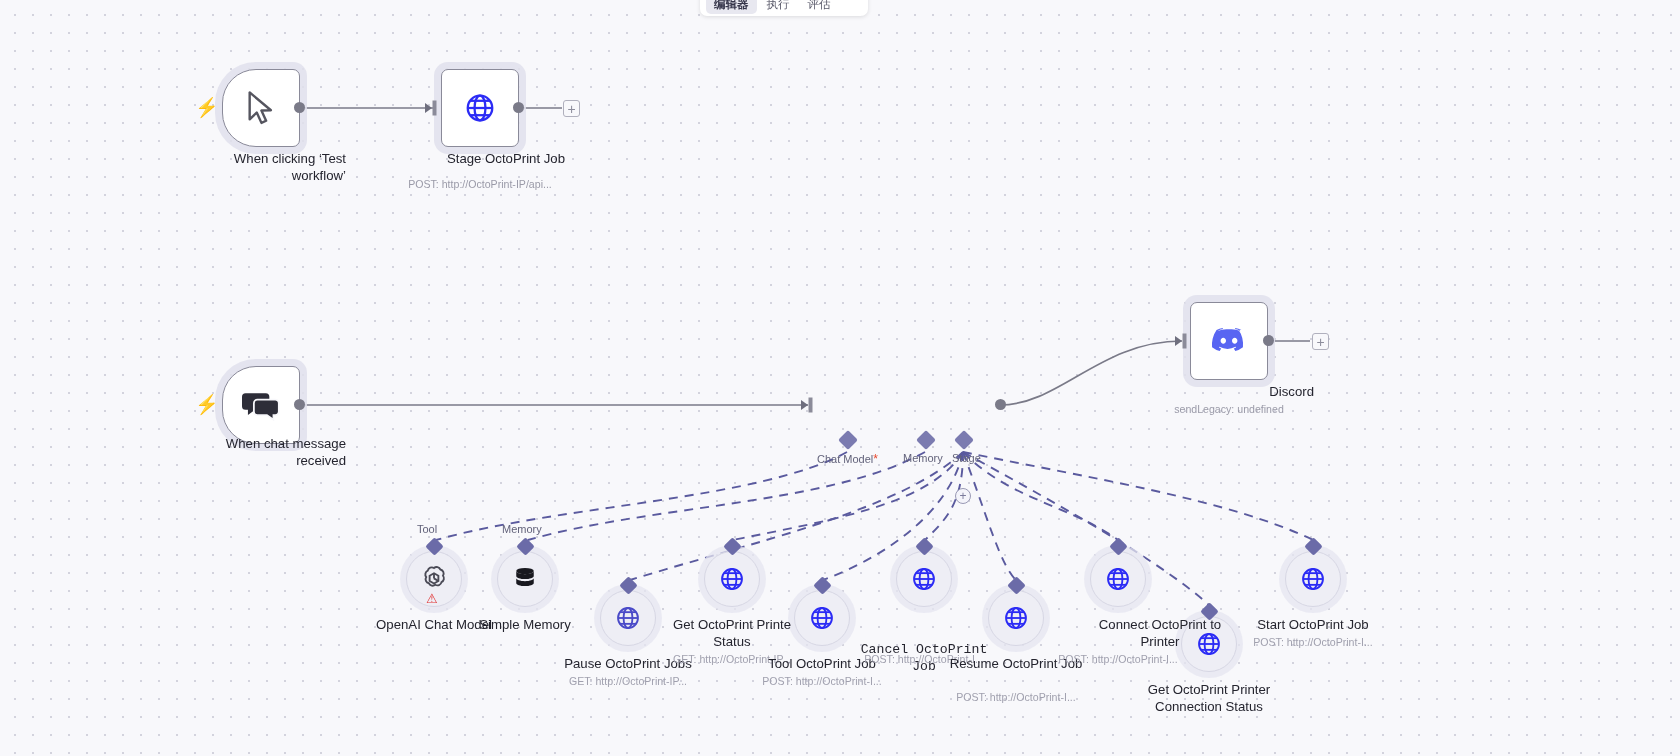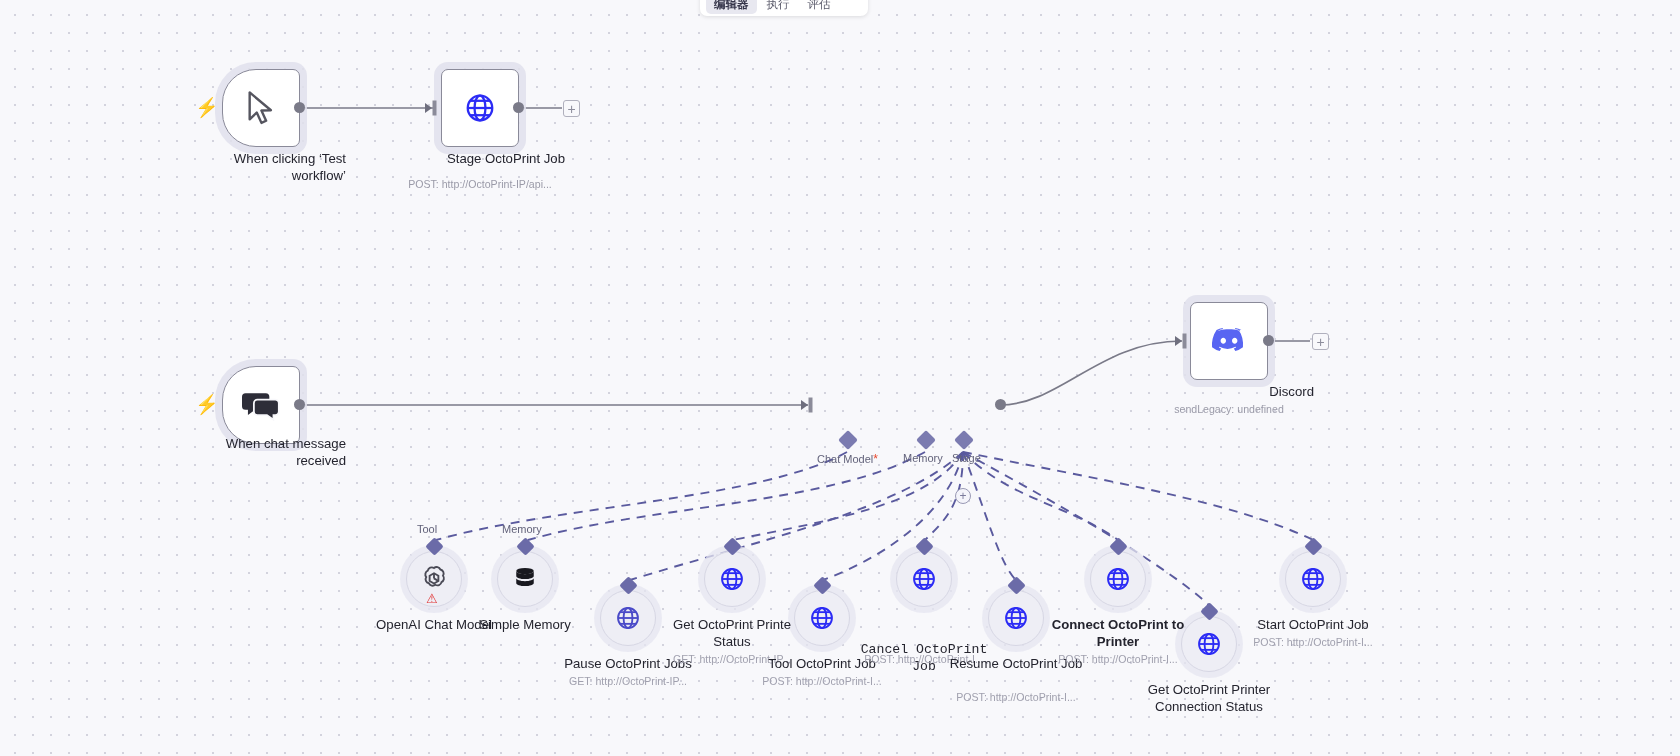--- a/index.html
+++ b/index.html
@@ -317,21 +317,21 @@
   <div class="diamond" style="left:1112px; top:540px;"></div>
   <div class="cnode" style="left:1090px; top:551px;">
     <svg class="globe-sm" viewBox="0 0 24 24" fill="none" stroke="#2b2bf5" stroke-width="1.7">
       <circle cx="12" cy="12" r="9.2"></circle>
         <ellipse cx="12" cy="12" rx="4.1" ry="9.2"></ellipse>
       <line x1="2.8" y1="12" x2="21.2" y2="12"></line>
         <line x1="4.3" y1="6.6" x2="19.7" y2="6.6"></line>
         <line x1="4.3" y1="17.4" x2="19.7" y2="17.4"></line>
     </svg>
   </div>
-  <div class="clabel" style="left:1043px; top:617px;font-weight:bold;">Connect OctoPrint to Printer</div>
+  <div class="clabel" style="left:1085px; top:617px;">Connect OctoPrint to Printer</div>
   <div class="csub" style="left:1033px; top:653px;">POST: http://OctoPrint-I...</div>
 
   <div class="diamond" style="left:1203px; top:605px;"></div>
   <div class="cnode" style="left:1181px; top:616px;">
     <svg class="globe-sm" viewBox="0 0 24 24" fill="none" stroke="#2b2bf5" stroke-width="1.7">
       <circle cx="12" cy="12" r="9.2"></circle>
         <ellipse cx="12" cy="12" rx="4.1" ry="9.2"></ellipse>
       <line x1="2.8" y1="12" x2="21.2" y2="12"></line>
         <line x1="4.3" y1="6.6" x2="19.7" y2="6.6"></line>
         <line x1="4.3" y1="17.4" x2="19.7" y2="17.4"></line>

